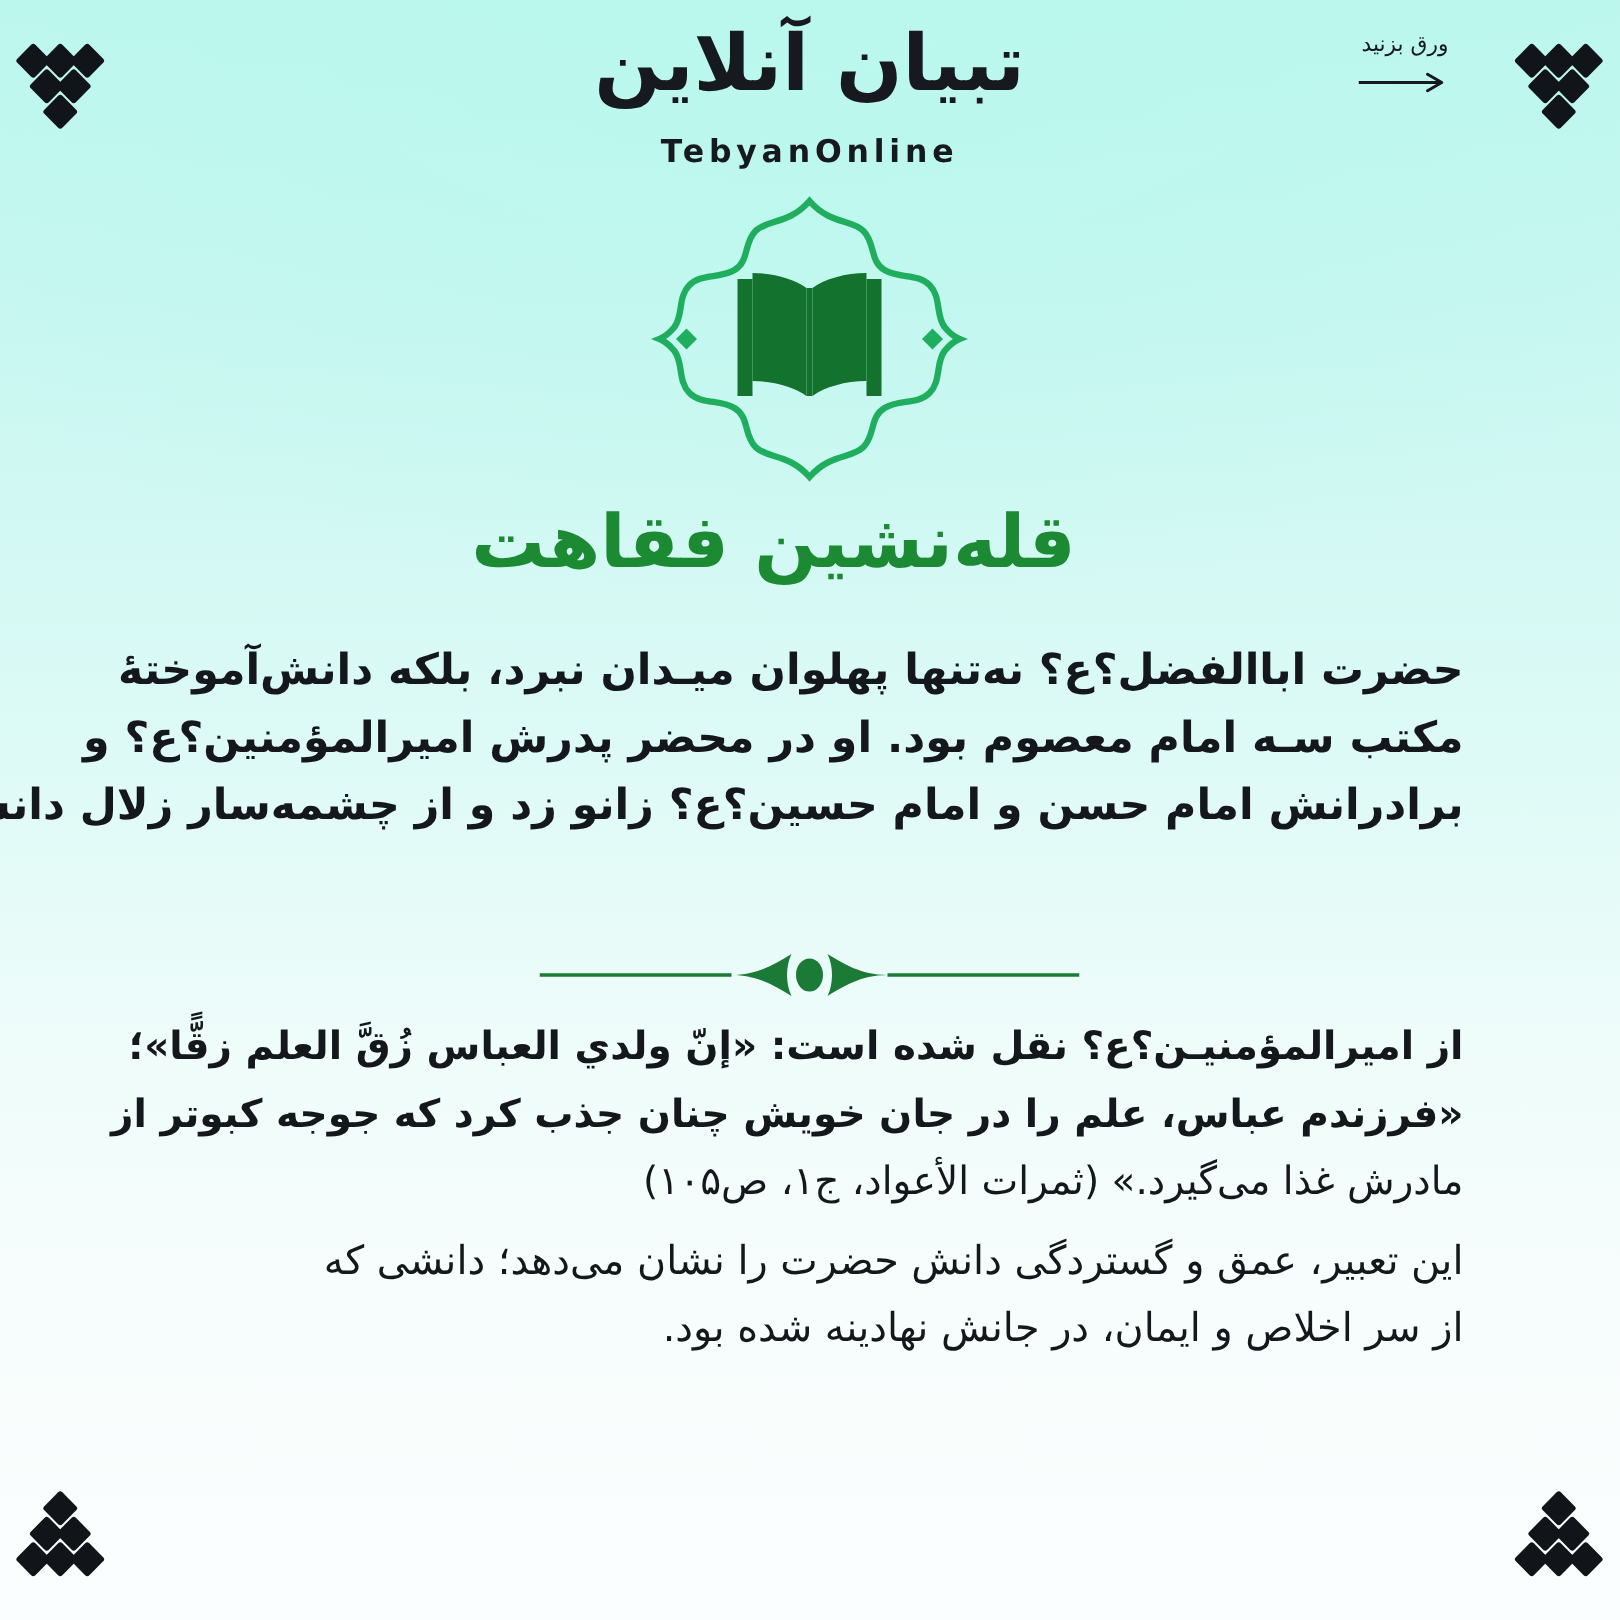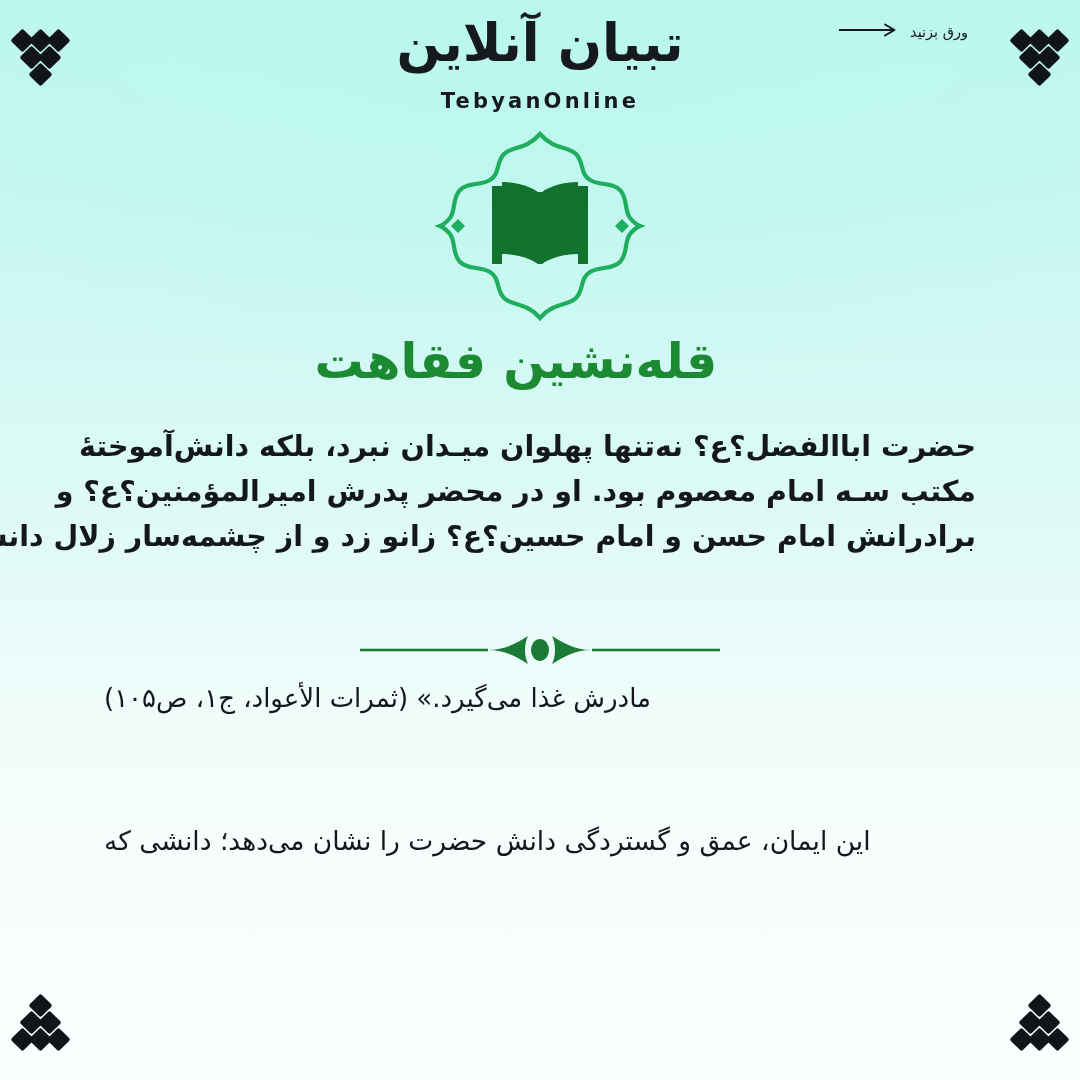--- a/index.html
+++ b/index.html
@@ -41,40 +41,40 @@
   #logo .logo-fa{
     font-size:52px;font-weight:700;color:#16191d;letter-spacing:-1px;
     line-height:1.05;direction:rtl;white-space:nowrap;
   }
   #logo .logo-en{
     font-size:21px;font-weight:600;color:#16191d;letter-spacing:3.2px;
     direction:ltr;margin-top:18px;
   }
   #swipe{
     position:absolute;top:22px;right:112px;display:flex;align-items:center;
-    gap:9px;direction:rtl;
+    gap:9px;direction:rtl;flex-direction:column;
   }
   #swipe .swipe-label{font-size:14.5px;color:#16191d;white-space:nowrap;}
   #swipe .swipe-arrow{display:block;}
   
   #emblem{
     position:absolute;top:128px;left:50%;transform:translateX(-50%);
     width:212px;height:196px;
   }
   #emblem svg{display:block;width:212px;height:196px;}
   
   #title{
     position:absolute;top:333px;left:0;width:1032px;text-align:center;
     font-size:49px;font-weight:700;color:#1c8a33;direction:rtl;
     letter-spacing:-.5px;
   }
   
   .para{
     position:absolute;left:50%;transform:translateX(-50%);
-    width:872px;direction:rtl;text-align:left;color:#14181c;
+    width:872px;direction:rtl;text-align:right;color:#14181c;
   }
   .para .ln{display:block;white-space:nowrap;}
   #para1{top:424px;font-size:28.5px;line-height:45px;font-weight:600;}
   #para2{top:676px;font-size:26px;line-height:45px;font-weight:600;}
   #para3{top:818px;font-size:26.5px;line-height:45px;font-weight:500;}
   .src{font-weight:400;}
   
   #divider{
     position:absolute;top:636px;left:50%;transform:translateX(-50%);
     width:360px;height:28px;
@@ -186,20 +186,23 @@
     <svg width="360" height="28" viewBox="0 0 360 28" aria-hidden="true">
       <path d="M0 14 H128" stroke="#1b7a35" stroke-width="2.4"></path>
       <path d="M232 14 H360" stroke="#1b7a35" stroke-width="2.4"></path>
       <path d="M128 14 C146 14 158 6 168 0 C164 8 164 20 168 28 C158 22 146 14 128 14 Z" fill="#1b7a35"></path>
       <path d="M232 14 C214 14 202 6 192 0 C196 8 196 20 192 28 C202 22 214 14 232 14 Z" fill="#1b7a35"></path>
       <ellipse cx="180" cy="14" rx="9" ry="11" fill="#1b7a35"></ellipse>
     </svg>
   </div>
 
   <div class="para" id="para2">
+    <span class="ln">از امیرالمؤمنیـن؟ع؟ نقل شده است: «إنّ ولدي العباس زُقَّ العلم زقًّا»؛</span>
+    <span class="ln">«فرزندم عباس، علم را در جان خویش چنان جذب کرد که جوجه کبوتر از</span>
     <span class="ln src">مادرش غذا می‌گیرد.» (ثمرات الأعواد، ج۱، ص۱۰۵)</span>
   </div>
 
   <div class="para" id="para3">
-    <span class="ln">این ایمان، عمق و گستردگی دانش حضرت را نشان می‌دهد؛ دانشی که</span>
+    <span class="ln">این تعبیر، عمق و گستردگی دانش حضرت را نشان می‌دهد؛ دانشی که</span>
+    <span class="ln">از سر اخلاص و ایمان، در جانش نهادینه شده بود.</span>
   </div>
 
 </div>
 
 </body></html>

